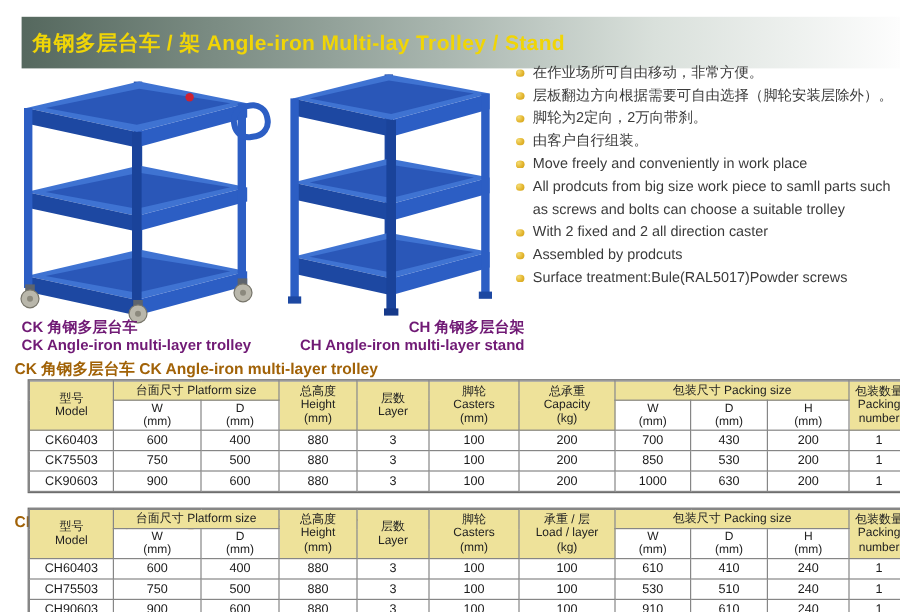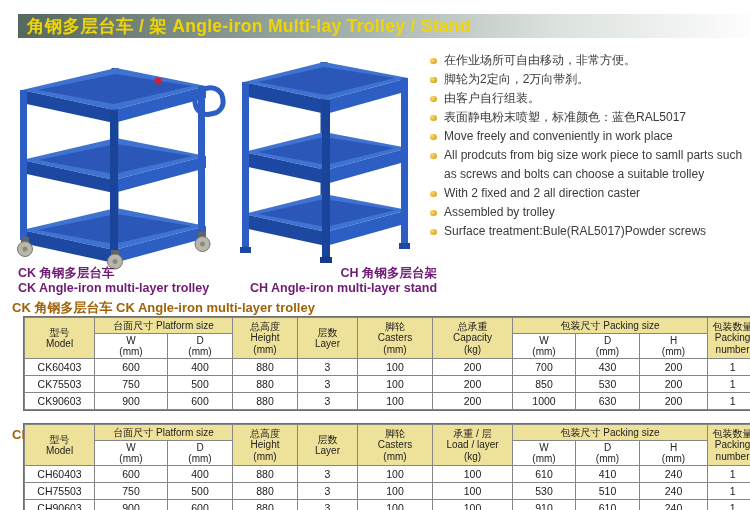--- a/index.html
+++ b/index.html
@@ -2,23 +2,23 @@
 <html><head>
 <meta charset="utf-8">
 <style>
   html,body{margin:0;padding:0;}
   body{
     width:750px;height:510px;position:relative;background:#ffffff;
     font-family:"Liberation Sans","DejaVu Sans",sans-serif;overflow:hidden;
   }
   
   .header-bar{
-    position:absolute;left:18px;top:14px;width:732px;height:24px;
+    position:absolute;left:18px;top:14px;width:732px;height:43px;
     background:linear-gradient(to right,#55685e 0%,#7b8c83 22%,#a9b6af 48%,#d9e0db 72%,#fdfdfd 100%);
-    display:flex;align-items:flex-start;box-sizing:border-box;padding-left:9px;
+    display:flex;align-items:center;box-sizing:border-box;padding-left:9px;
   }
   .header-title{
     color:#f0d506;font-weight:bold;font-size:17.5px;letter-spacing:.3px;white-space:nowrap;
   }
   
   .img-ck{position:absolute;left:8px;top:52px;width:220px;height:218px;}
   .img-ch{position:absolute;left:232px;top:54px;width:190px;height:212px;}
   
   .caption{position:absolute;font-weight:bold;color:#701a75;font-size:12.5px;line-height:15px;}
   .caption-ck{left:18px;top:266px;}
@@ -117,28 +117,28 @@
   <span>CK Angle-iron multi-layer trolley</span>
 </div>
 <div class="caption caption-ch">
   <span>CH 角钢多层台架</span>
   <span>CH Angle-iron multi-layer stand</span>
 </div>
 
 <ul class="features">
   <li><span class="dot"></span><span>在作业场所可自由移动，非常方便。</span></li>
   <li><span class="dot"></span></li>
-  <li><span class="dot"></span></li>
+  <li><span class="dot"></span><span>层板翻边方向根据需要可自由选择（脚轮安装层除外）。</span></li>
   <li><span class="dot"></span><span>脚轮为2定向，2万向带刹。</span></li>
   <li><span class="dot"></span><span>由客户自行组装。</span></li>
-  <li><span class="dot"></span><span>表面静电粉末喷塑，标准颜色：蓝色RAL5017</span></li>
+  <li><span class="dot"></span></li>
   <li><span class="dot"></span><span>Move freely and conveniently in work place</span></li>
   <li><span class="dot"></span><span>All prodcuts from big size work piece to samll parts such as screws and bolts can choose a suitable trolley</span></li>
   <li><span class="dot"></span><span>With 2 fixed and 2 all direction caster</span></li>
-  <li><span class="dot"></span><span>Assembled by trolley</span></li>
+  <li><span class="dot"></span><span>Assembled by prodcuts</span></li>
   <li><span class="dot"></span><span>Surface treatment:Bule(RAL5017)Powder screws</span></li>
 </ul>
 
 <div class="tbl-title tbl-title-1">CK 角钢多层台车 CK Angle-iron multi-layer trolley</div>
 <table class="spec spec-1">
   <colgroup>
     <col style="width:70px">
       <col style="width:73px">
       <col style="width:65px">
       <col style="width:65px">

